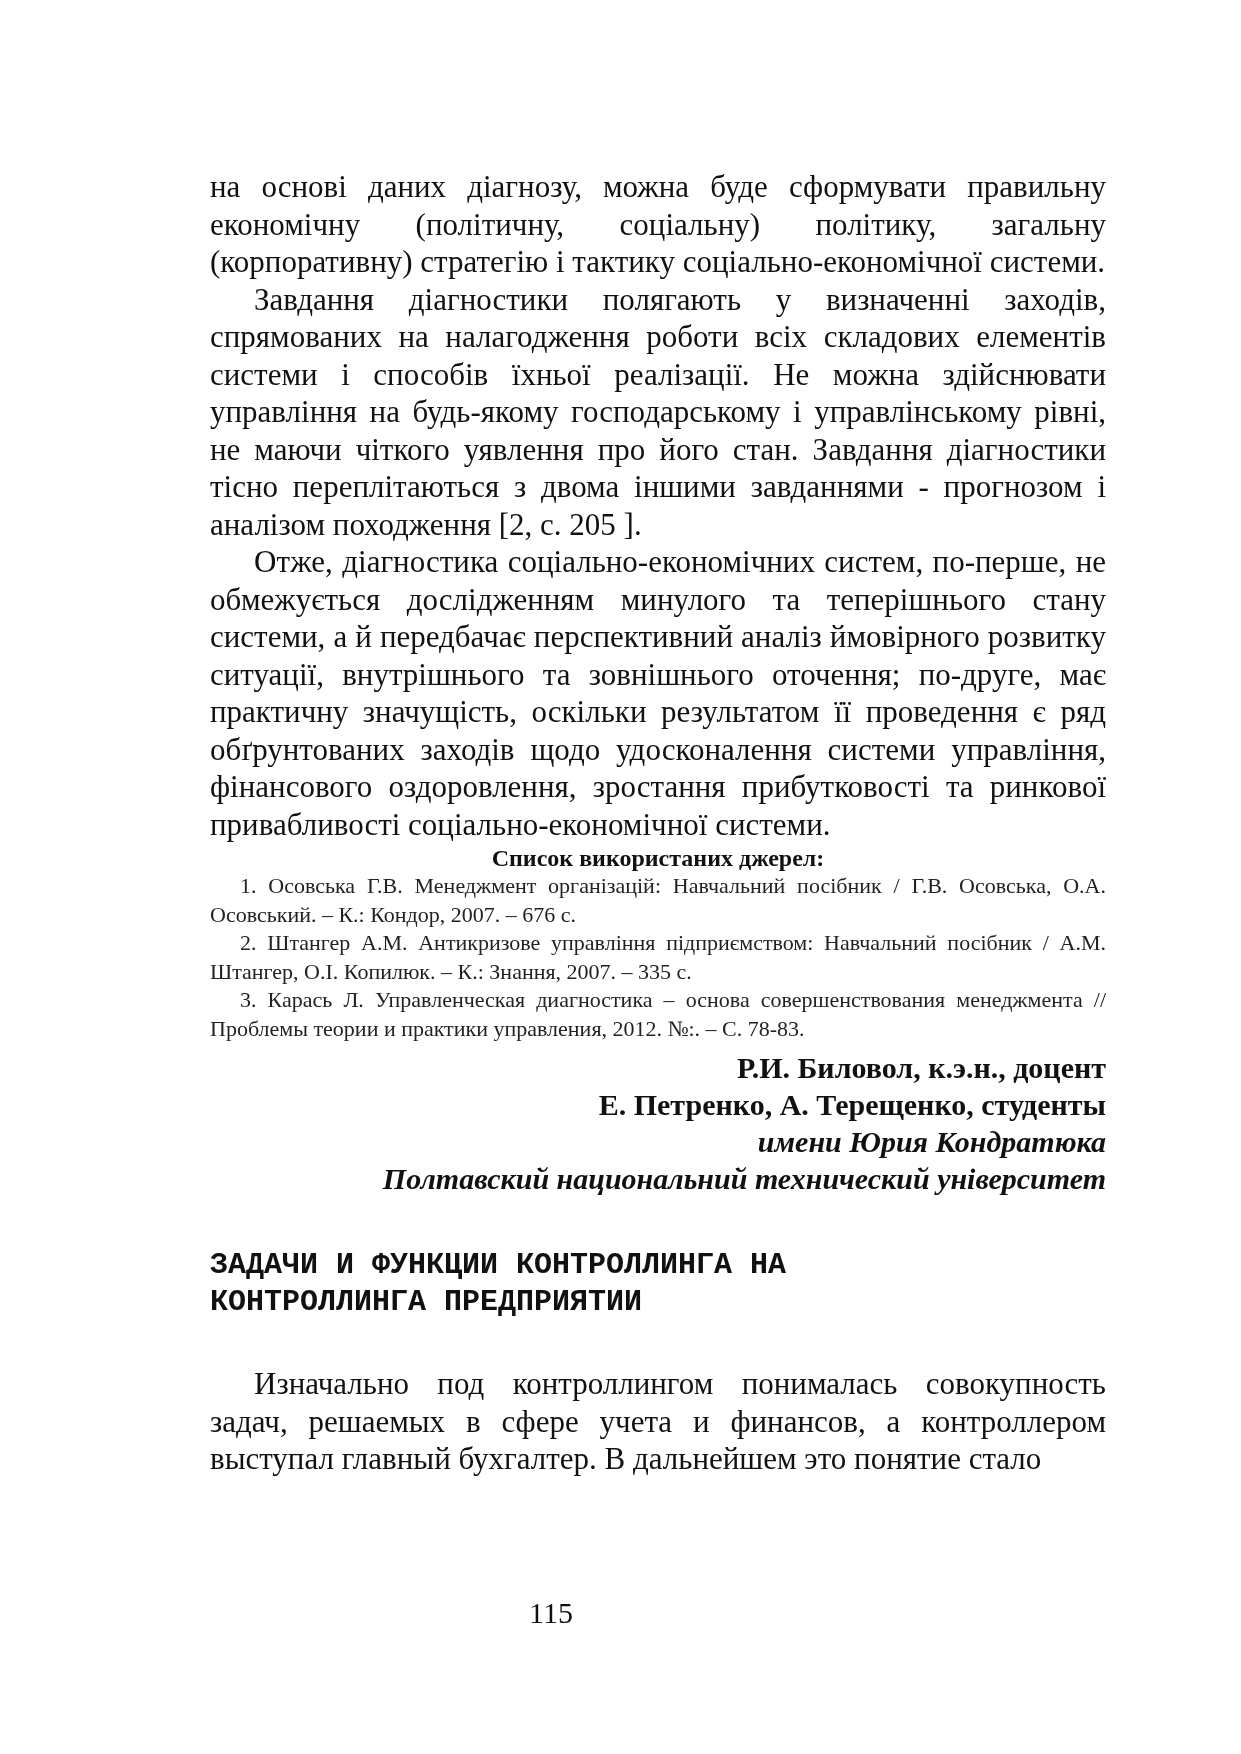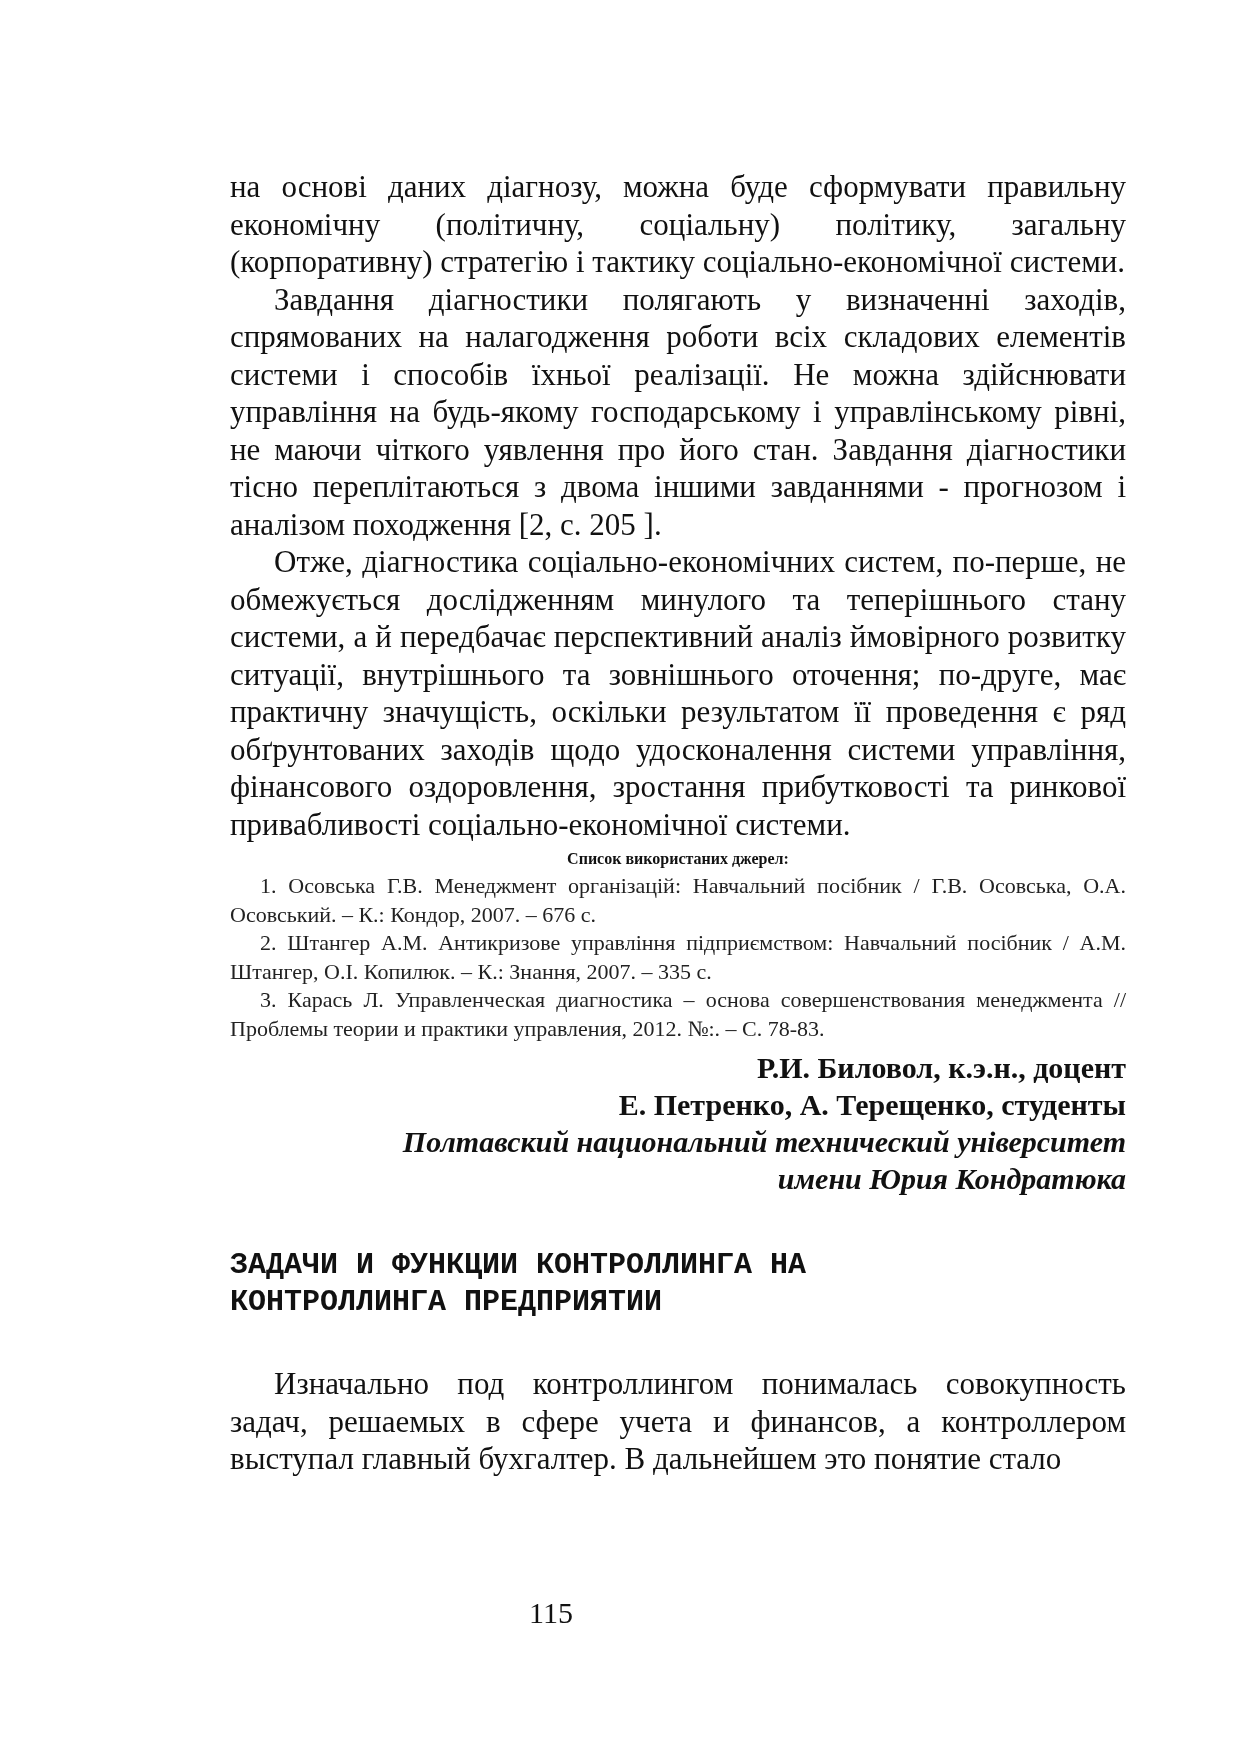--- a/index.html
+++ b/index.html
@@ -13,32 +13,31 @@
       position: relative;
       overflow: hidden;
       font-family: "Liberation Serif", "DejaVu Serif", serif;
       color: #111111;
     }
     .page {
       position: absolute;
       left: 210px;
       top: 168px;
       width: 896px;
-      margin-left: 20px;
     }
     .para {
       font-size: 31px;
       line-height: 37.5px;
       text-align: justify;
       margin: 0;
     }
     .para.indent { text-indent: 44px; }
     .sources-title {
       font-weight: bold;
-      font-size: 16px;
+      font-size: 24px;
       line-height: 27px;
       text-align: center;
       margin: 2px 0 0 0;
     }
     .ref {
       font-size: 22px;
       line-height: 28.5px;
       text-align: justify;
       text-indent: 30px;
       margin: 0;
@@ -90,22 +89,22 @@
   <div>
     <p class="ref">1. Осовська Г.В. Менеджмент організацій: Навчальний посібник / Г.В. Осовська, О.А. Осовський. – К.: Кондор, 2007. – 676 с.</p>
     <p class="ref">2. Штангер А.М. Антикризове управління підприємством: Навчальний посібник / А.М. Штангер, О.І. Копилюк. – К.: Знання, 2007. – 335 с.</p>
     <p class="ref">3. Карась Л. Управленческая диагностика – основа совершенствования менеджмента // Проблемы теории и практики управления, 2012. №:. – С. 78-83.</p>
   </div>
 
 
   <div class="authors">
     <div>Р.И. Биловол, к.э.н., доцент</div>
     <div>Е. Петренко, А. Терещенко, студенты</div>
+    <div class="affil">имени Юрия Кондратюка</div>
     <div class="affil">Полтавский национальний технический університет</div>
-    <div class="affil">имени Юрия Кондратюка</div>
   </div>
 
   <div class="title">
     <div>ЗАДАЧИ И ФУНКЦИИ КОНТРОЛЛИНГА НА</div>
     <div>КОНТРОЛЛИНГА ПРЕДПРИЯТИИ</div>
   </div>
 
   <p class="para indent intro">Изначально под контроллингом понималась совокупность задач, решаемых в сфере учета и финансов, а контроллером выступал главный бухгалтер. В дальнейшем это понятие стало</p>
 </div>
 

